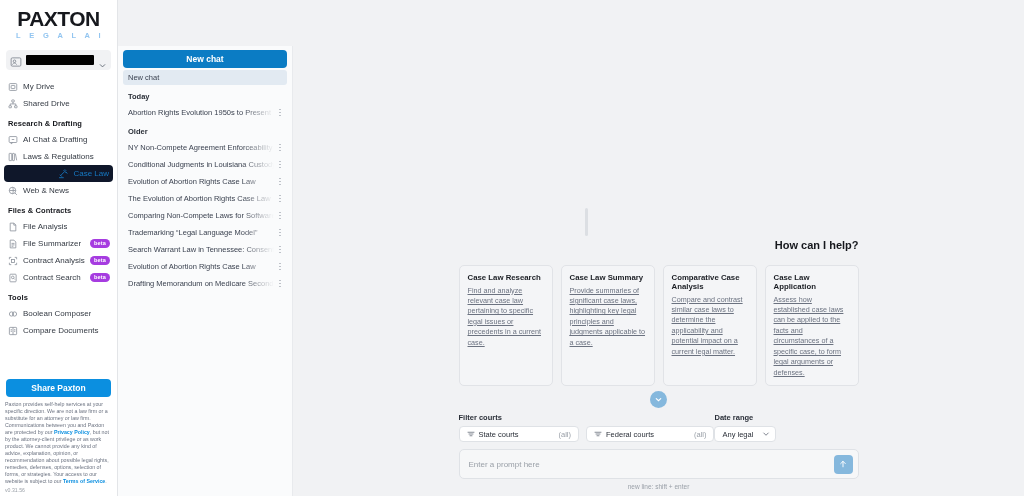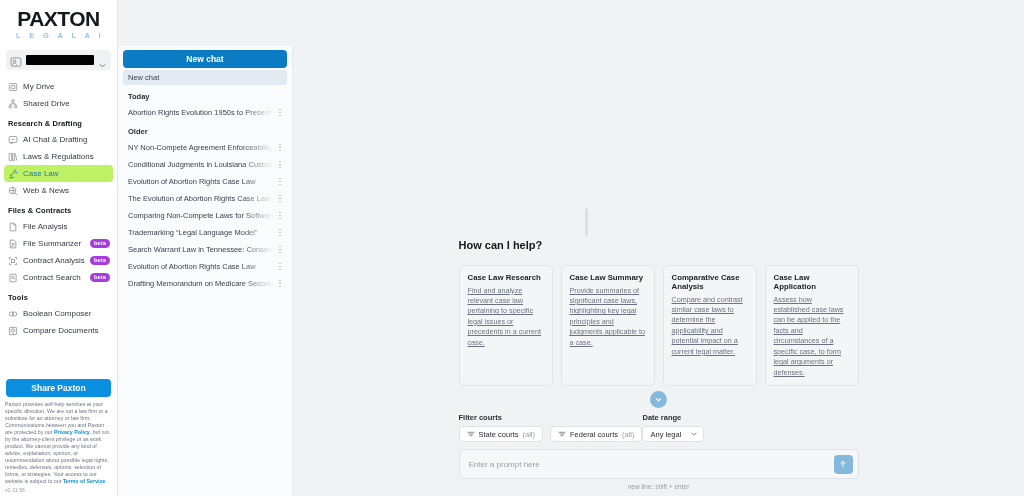--- a/index.html
+++ b/index.html
@@ -47,21 +47,21 @@
     padding: 7px 4px 3px 4px; letter-spacing: 0.1px;
   }
   .nav-item {
     display: flex; align-items: center; gap: 5px;
     padding: 3px 4px; border-radius: 4px;
     font-size: 8px; color: #343a43; cursor: pointer;
     height: 17px; position: relative;
   }
   .nav-item .ico { width: 10px; height: 10px; flex: 0 0 10px; color: #8d939c; display:flex; align-items:center; justify-content:center;}
   .nav-item .lbl { white-space: nowrap; overflow: hidden; }
-  .nav-item.active { background: #bef264; color: #1678c2; }
+  .nav-item.active { background: #0f172a; color: #1678c2; justify-content: flex-end; }
   .nav-item.active .ico { color: #1678c2; }
   .beta {
     position: absolute; right: 3px;
     background: #a63ce0; color: #ffffff;
     font-size: 5.5px; font-weight: 700; letter-spacing: 0.2px;
     padding: 1px 4px; border-radius: 6px; line-height: 1.2;
   }
 
   .sidebar-spacer { flex: 1 1 auto; }
   .share-btn {
@@ -125,21 +125,21 @@
   }
 
   
   .main {
     flex: 1 1 auto; height: 496px; background: #f1f2f4;
     position: relative; display: flex; flex-direction: column;
     align-items: center; justify-content: flex-end;
   }
   .main-inner { width: 400px; padding-bottom: 6px; }
   .helper-title {
-    text-align: left; font-size: 11px; font-weight: 700;
+    text-align: right; font-size: 11px; font-weight: 700;
     color: #16181d; margin-bottom: 14px;
   }
   .cards { display: grid; grid-template-columns: 1fr 1fr 1fr 1fr; gap: 8px; }
   .card {
     background: #f4f5f7; border: 1px solid #e1e3e7;
     border-radius: 5px; padding: 7px 8px; cursor: pointer;
     min-height: 58px;
   }
   .card-title {
     font-size: 7.8px; font-weight: 700; color: #1b1e24; margin-bottom: 4px;
@@ -158,21 +158,21 @@
   .filter-group-label {
     font-size: 7.5px; font-weight: 700; color: #2a2f38; margin-bottom: 4px;
   }
   .chips { display: flex; gap: 7px; }
   .chip {
     display: flex; align-items: center; gap: 4px;
     background: #ffffff; border: 1px solid #dfe2e6;
     border-radius: 4px; padding: 3px 7px;
     font-size: 7.5px; color: #2a2f38; cursor: pointer; height: 16px;
   }
-  .chip .muted { color: #9aa0a8; }
+  .chip .muted { color: #9aa0a8; margin-left: 36px; }
   .chip .fico { width: 8px; height: 8px; color: #5f6673; flex: 0 0 8px; }
   .select-chip {
     display: flex; align-items: center; justify-content: space-between;
     gap: 8px; background: #ffffff; border: 1px solid #dfe2e6;
     border-radius: 4px; padding: 3px 5px 3px 7px;
     font-size: 7.5px; color: #2a2f38; cursor: pointer;
     height: 16px; min-width: 62px;
   }
   .select-chip .chev { width: 8px; height: 8px; color: #5f6673; }
 

